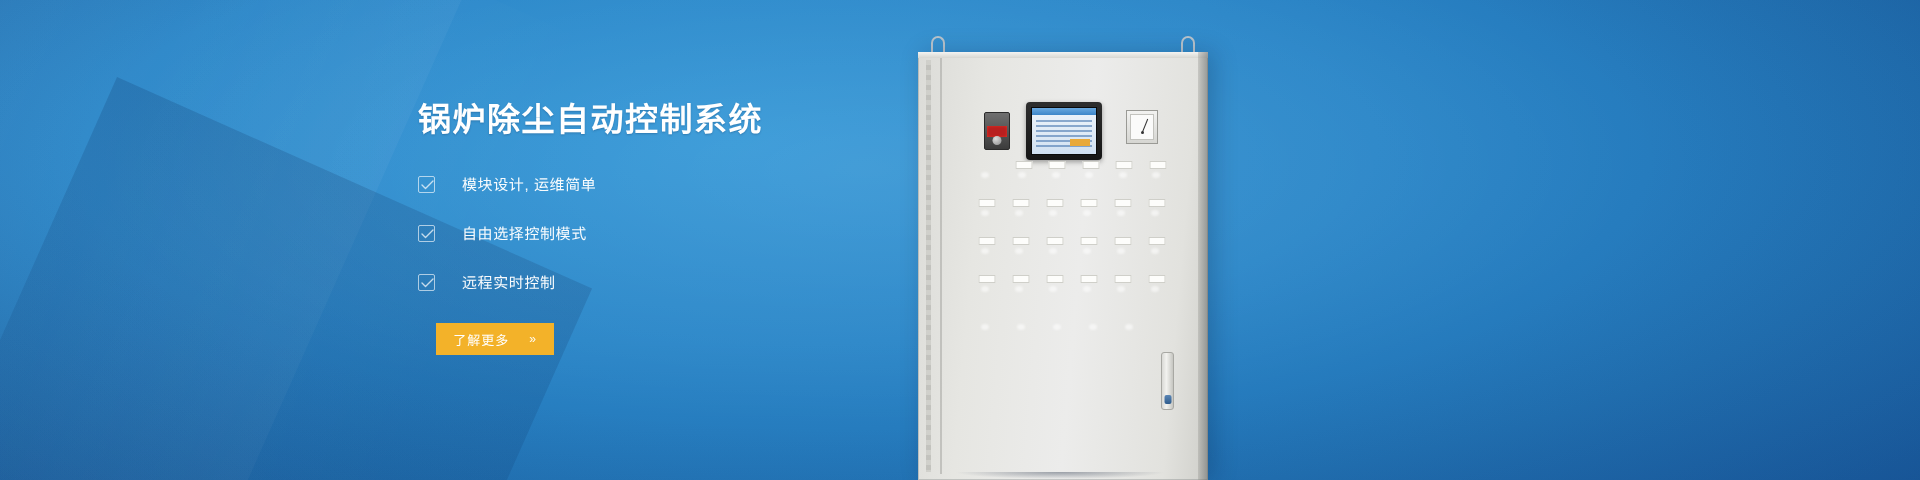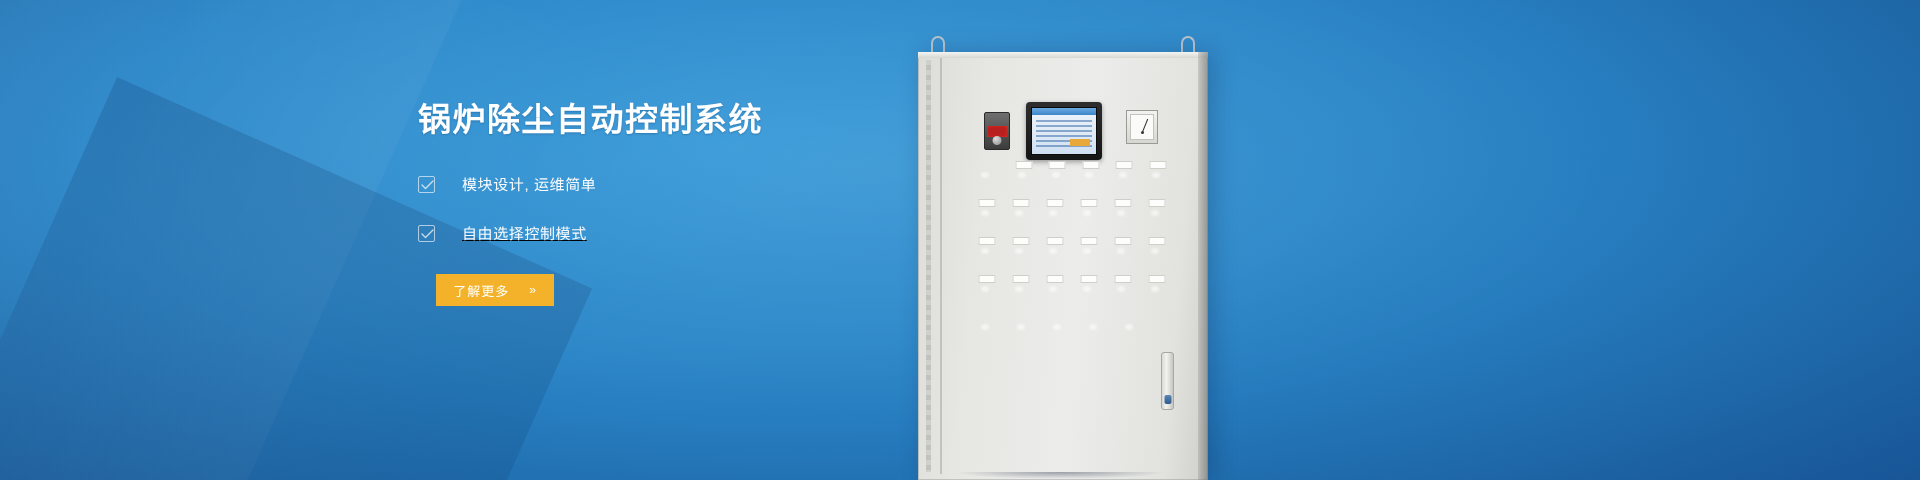--- a/index.html
+++ b/index.html
@@ -254,29 +254,37 @@
 
       <li class="feature-item" style="margin-top:10px;">
         <span class="check-icon">
           <svg width="13" height="11" viewBox="0 0 13 11" aria-hidden="true">
             <polyline points="1,5 4.5,8.5 12,1" fill="none" stroke="rgba(255,255,255,0.72)" stroke-width="1.4" stroke-linecap="round" stroke-linejoin="round"></polyline>
           </svg>
         </span>
         <span class="feature-label">模块设计, 运维简单</span>
       </li>
 
-      <li class="feature-item" style="margin-top:16px;text-decoration:underline;">
+      <li class="feature-item" style="margin-top:16px;">
         <span class="check-icon">
           <svg width="13" height="11" viewBox="0 0 13 11" aria-hidden="true">
             <polyline points="1,5 4.5,8.5 12,1" fill="none" stroke="rgba(255,255,255,0.72)" stroke-width="1.4" stroke-linecap="round" stroke-linejoin="round"></polyline>
           </svg>
         </span>
         <span class="feature-label">自由选择控制模式</span>
       </li>
 
+      <li class="feature-item" style="margin-top:16px;">
+        <span class="check-icon">
+          <svg width="13" height="11" viewBox="0 0 13 11" aria-hidden="true">
+            <polyline points="1,5 4.5,8.5 12,1" fill="none" stroke="rgba(255,255,255,0.72)" stroke-width="1.4" stroke-linecap="round" stroke-linejoin="round"></polyline>
+          </svg>
+        </span>
+        <span class="feature-label">远程实时控制</span>
+      </li>
 
     </ul>
 
     <a class="cta" href="#">
       <span class="cta-label">了解更多</span>
       <span class="cta-arrow">»</span>
     </a>
 
   </div>
 

